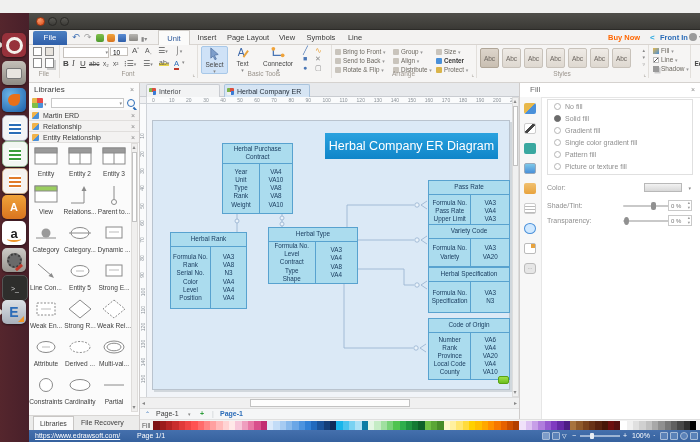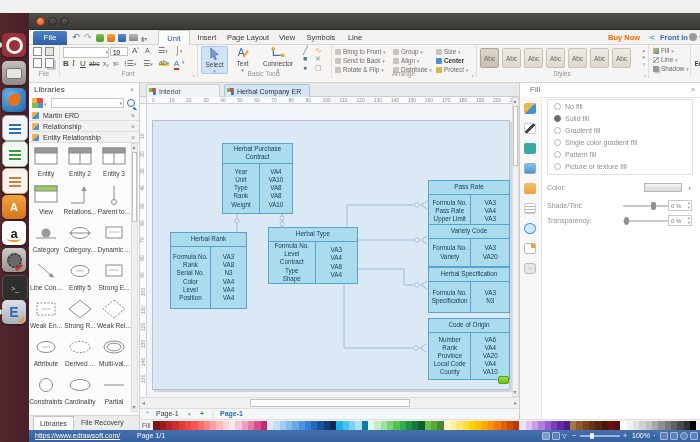--- a/index.html
+++ b/index.html
@@ -538,20 +538,21 @@
         <path d="M421 240 L427 236 M421 240 L427 244"></path>
       <path d="M358 269 H404 V285 H414"></path>
         <circle cx="417" cy="285" r="2.2" fill="#eaf3fb"></circle>
         <path d="M421 285 L427 281 M421 285 L427 289"></path>
       <path d="M344 284 V348 H413"></path>
         <circle cx="416" cy="348" r="2.2" fill="#eaf3fb"></circle>
         <path d="M420 348 L426 344 M420 348 L426 352"></path>
     </g>
   </svg>
 
+  <div class="abs" id="banner">Herbal Company ER Diagram</div>
 
   <div class="entity" style="left:222px;top:143px;width:71px;height:71px">
     <div class="hd">Herbal Purchase Contract</div>
     <div class="bd">
         <div class="attrs">Year
 Unit
 Type
 Rank
 Weight</div>
         <div class="types">VA4

